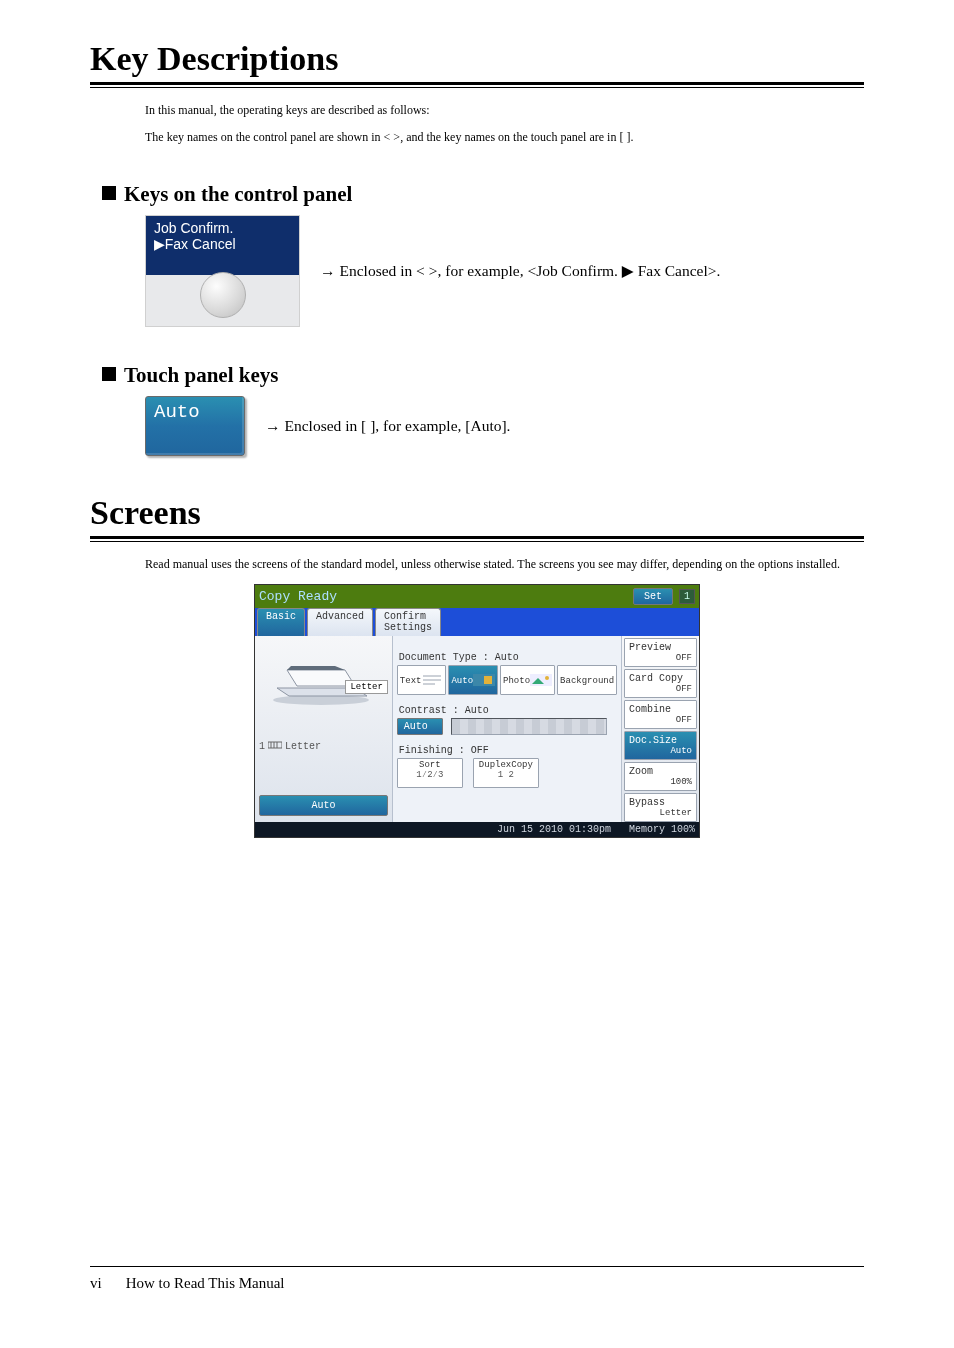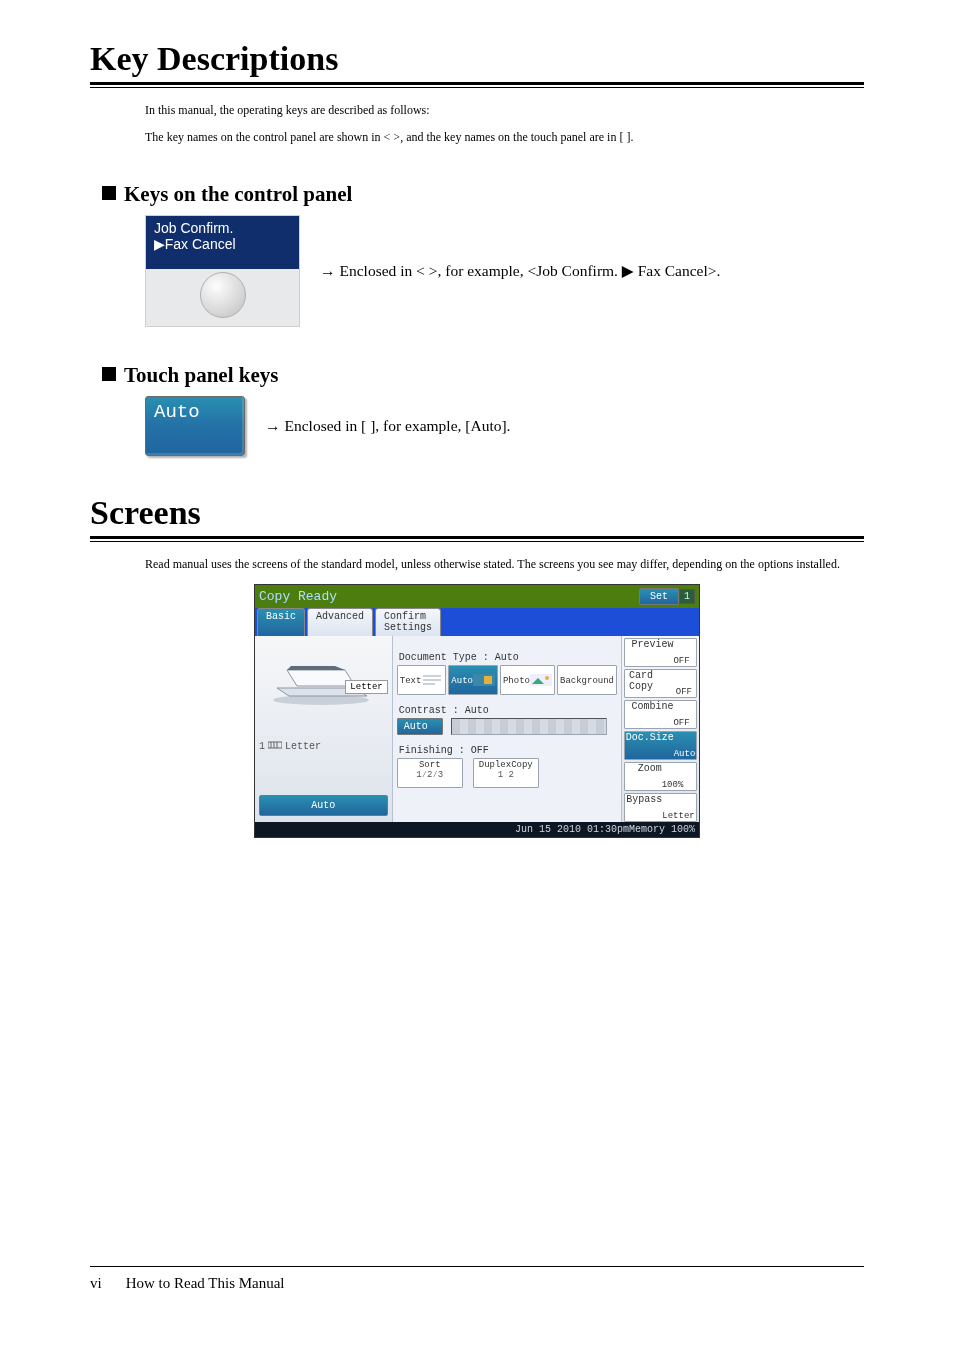--- a/index.html
+++ b/index.html
@@ -67,21 +67,21 @@
     height: 112px;
     background: #e8e9eb;
     border: 1px solid #d0d0d0;
     position: relative;
   }
   .ctrl-key .label-band {
     background: #0f2e6b;
     color: #fff;
     font-family: Arial, sans-serif;
     font-size: 14px;
-    padding: 4px 8px 16px 8px;
+    padding: 4px 8px 22px 8px;
     line-height: 1.2;
   }
   .ctrl-key .round-btn {
     position: absolute;
     left: 50%;
     bottom: 8px;
     transform: translateX(-50%);
     width: 46px;
     height: 46px;
     border-radius: 50%;
@@ -112,21 +112,21 @@
   }
   .screen .top-bar {
     display: flex;
     justify-content: space-between;
     align-items: center;
     background: #4d7c0f;
     padding: 3px 4px;
     color: #aee0ff;
     font-size: 13px;
   }
-  .screen .top-bar .set-area { display:flex; align-items:center; }
+  .screen .top-bar .set-area { display:flex; align-items:center; gap:6px; }
   .screen .top-bar .set-btn {
     background: linear-gradient(#2a8fb1,#20669e);
     color:#fff;
     font-size:10px;
     padding:2px 10px;
     border:1px solid #777;
     border-radius:2px;
   }
   .screen .top-bar .num-badge {
     background:#2d5c3a;
@@ -257,21 +257,21 @@
     flex-direction:column;
   }
   .col-right .side-btn {
     border:1px solid #9aa3b0;
     background:#fff;
     font-size:10px;
     color:#333;
     margin:2px 2px 0 2px;
     height:29px;
     display:flex;
-    flex-direction:row;
+    flex-direction:column;
     justify-content:center;
     padding:0 4px;
     border-radius:1px;
   }
   .col-right .side-btn.sel { background: linear-gradient(#2a8fb1,#20669e); color:#fff; }
   .col-right .side-btn .val {
     align-self:flex-end;
     font-size:9px;
   }
   .screen .status-bar {
@@ -443,21 +443,21 @@
             <span class="val">100%</span>
           </div>
           <div class="side-btn">
             <span>Bypass</span>
             <span class="val">Letter</span>
           </div>
         </div>
     </div>
     <div class="status-bar">
       <span></span>
-      <span style="display:flex; ">
+      <span style="display:flex; gap:18px;">
         <span>Jun 15 2010 01:30pm</span>
         <span>Memory  100%</span>
       </span>
     </div>
   </div>
 
 </div>
 
 <div class="footer">
   <span>vi</span>

